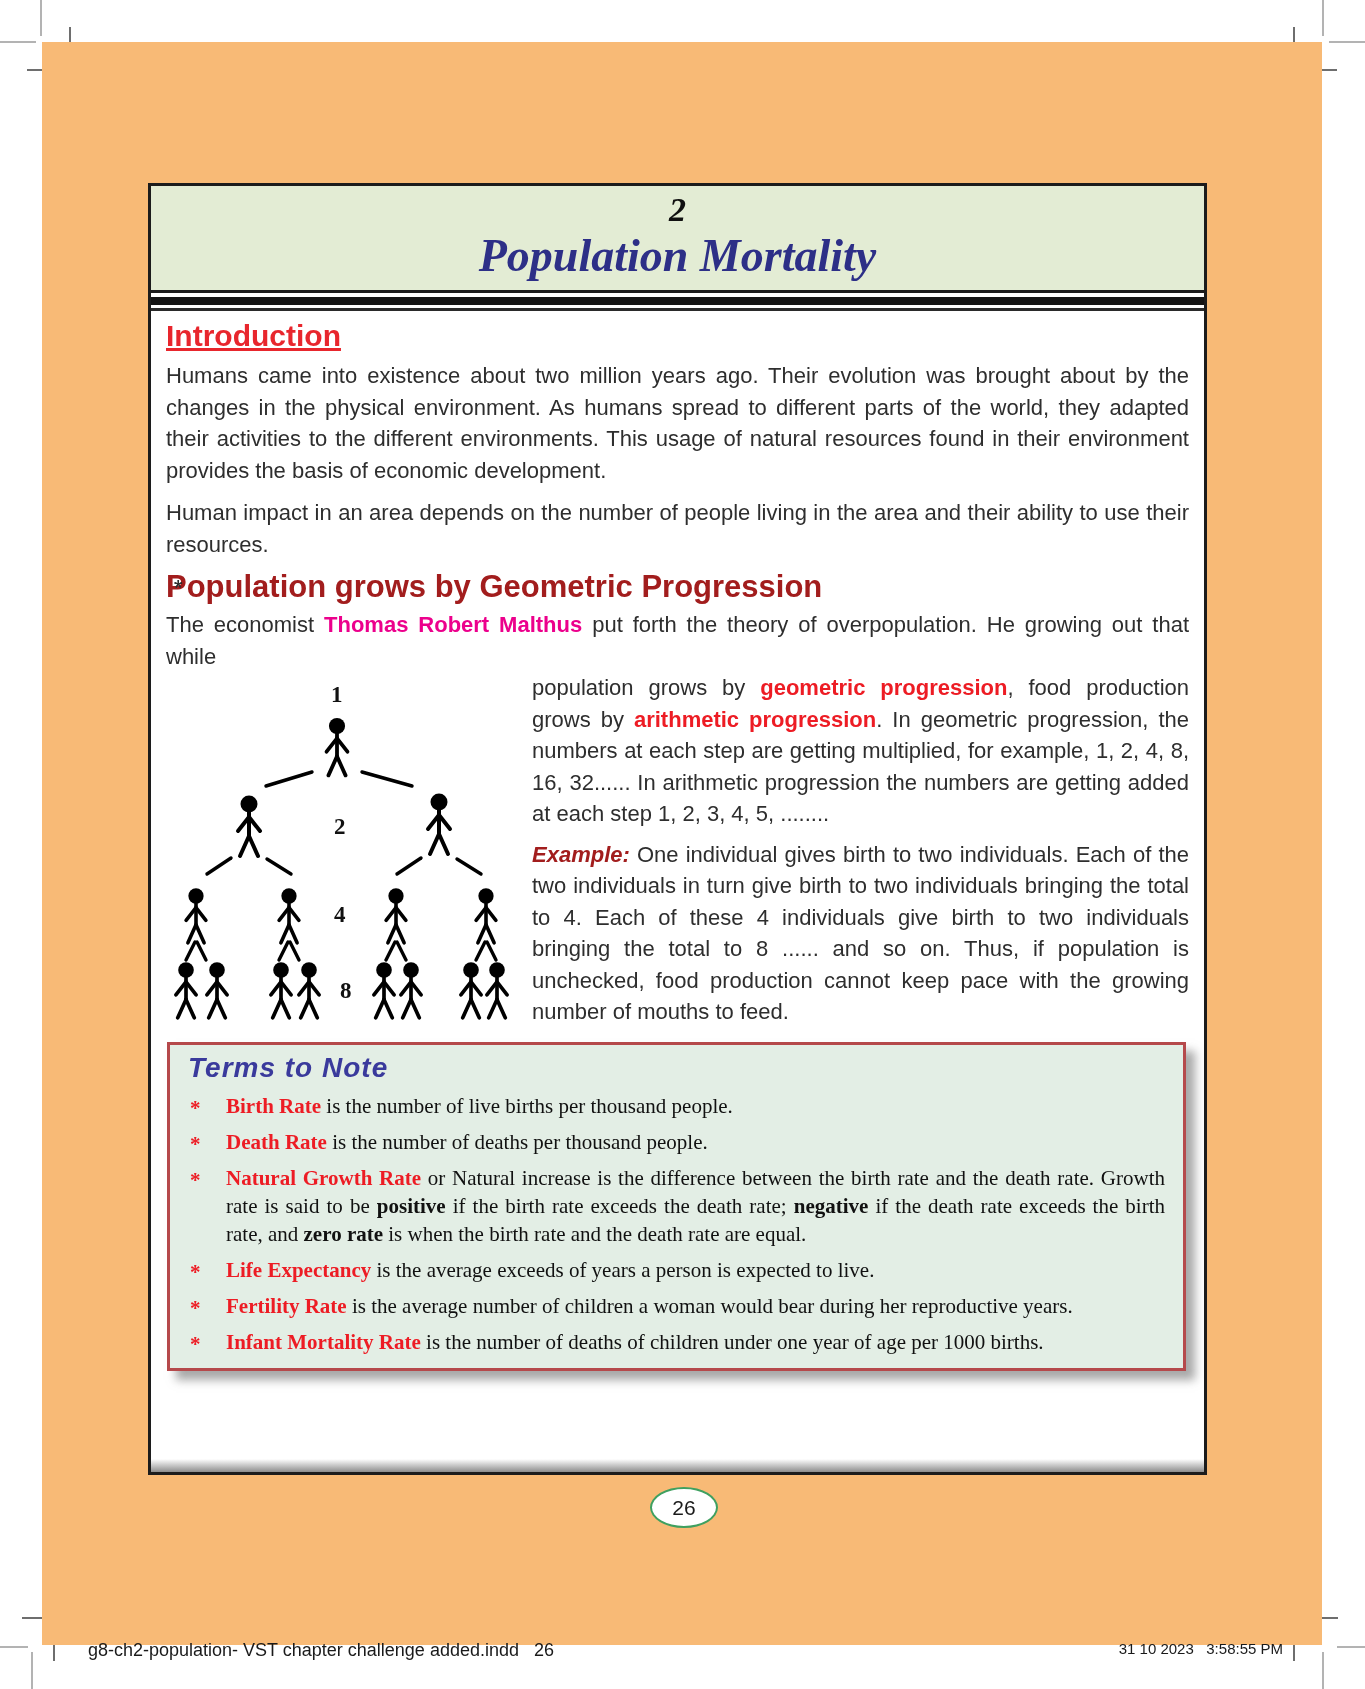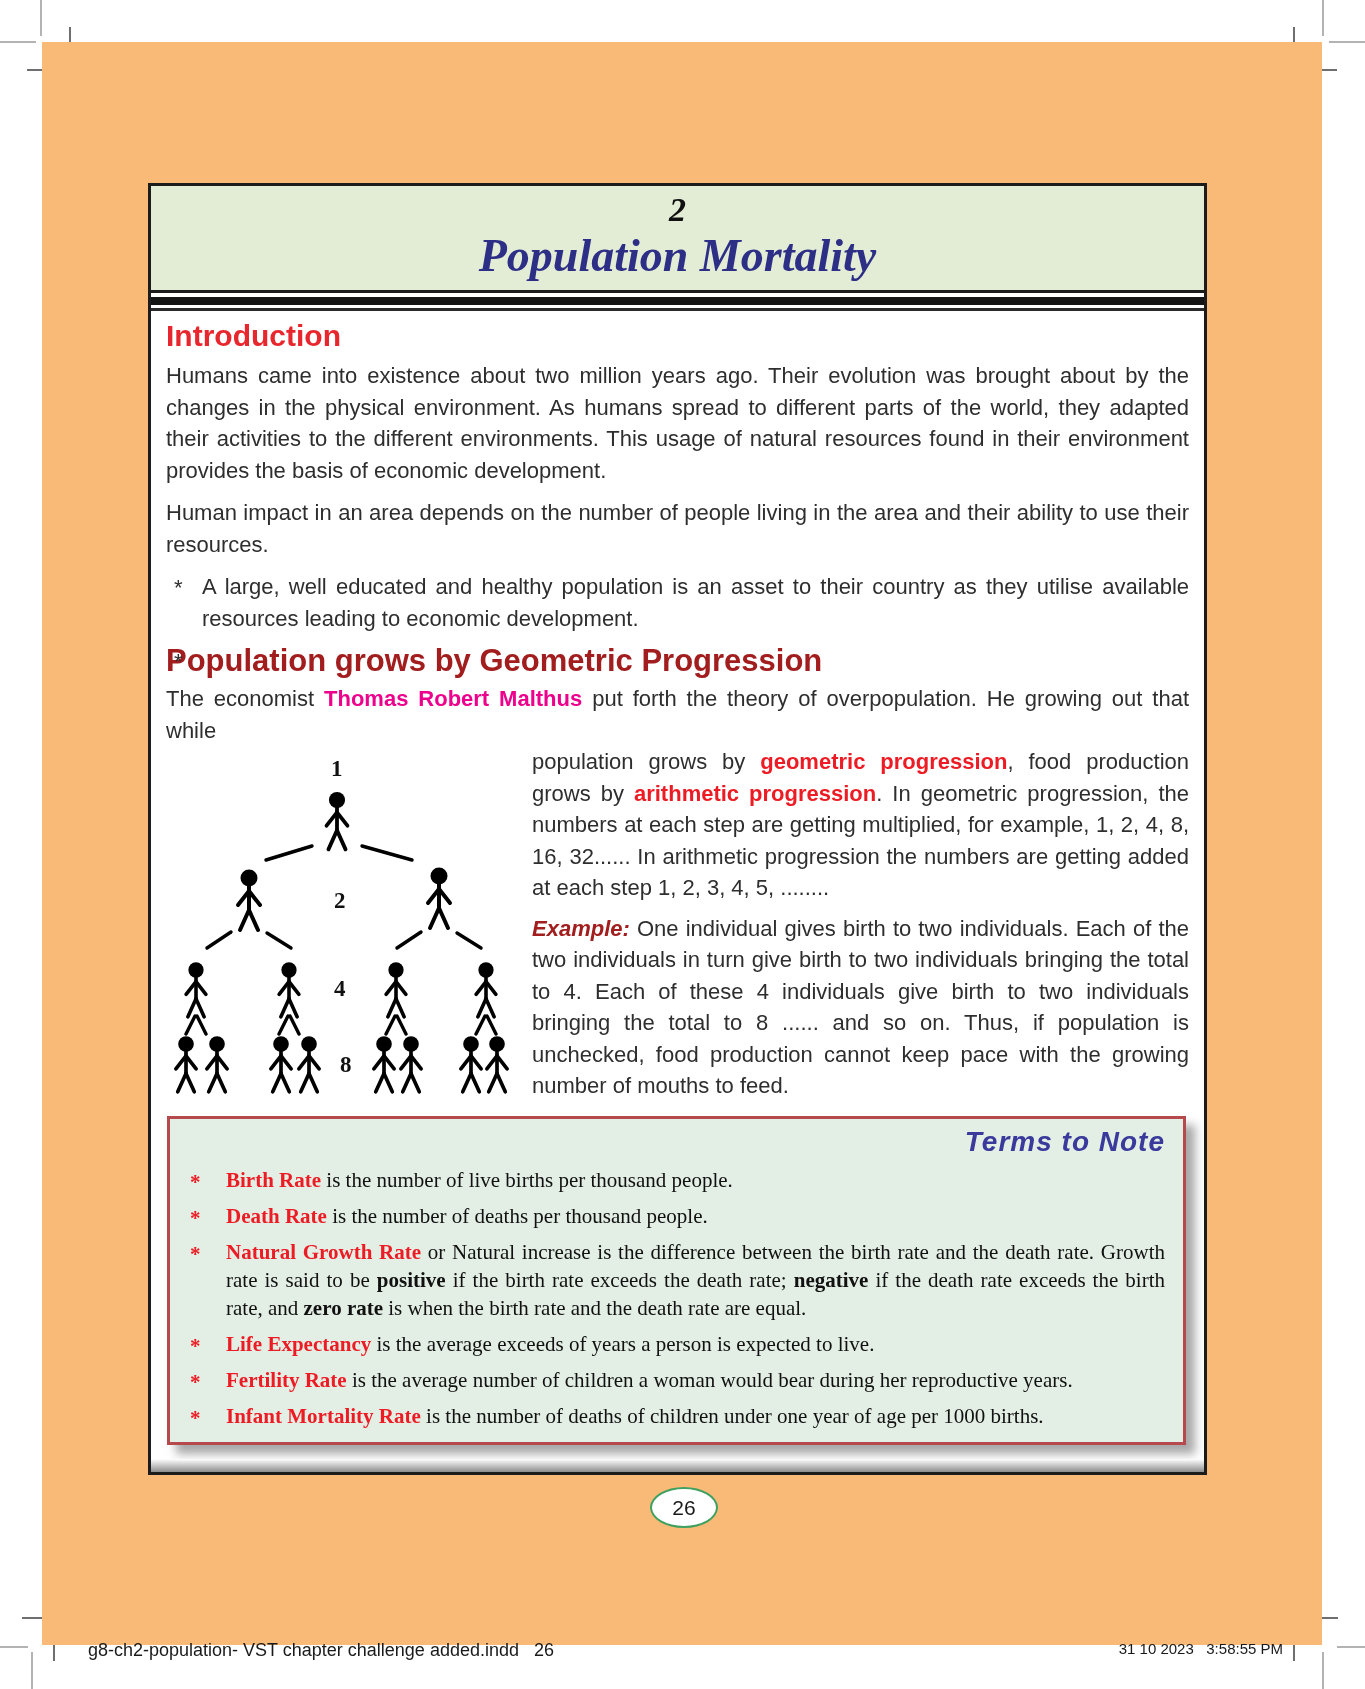--- a/index.html
+++ b/index.html
@@ -19,42 +19,42 @@
   .chapter-header{background:#e3ecd4;border:3px solid #1c1c1c;margin:0 -3px;
                text-align:center;padding:5px 0 7px;}
   .chapter-number{font-family:"Liberation Serif",serif;font-style:italic;font-weight:bold;
                font-size:34px;line-height:38px;color:#101010;}
   .chapter-title{font-family:"Liberation Serif",serif;font-style:italic;font-weight:bold;
                font-size:46px;line-height:54px;color:#2d2f87;}
   .double-rule{height:8px;background:#141414;margin:4px -3px 0;border-bottom:3px solid #ffffff;
                box-shadow:0 3px 0 #2a2a2a;}
   .inner{padding:0 15px;color:#2e2e2e;font-size:22px;line-height:31.5px;}
   .inner p{margin:0;text-align:justify;}
-  h1.intro{color:#e8262d;font-size:30px;line-height:32px;margin:12px 0 0;font-weight:bold;}
+  h1.intro{color:#e8262d;font-size:30px;line-height:32px;margin:12px 0 0;font-weight:bold;text-decoration:underline;}
   .p1{margin-top:8px !important;}
   .p2{margin-top:11px !important;}
   ul.bullets{list-style:none;margin:0;padding:0;}
   ul.bullets li{position:relative;padding-left:36px;margin-top:11px;text-align:justify;}
   ul.bullets .bmark{position:absolute;left:8px;top:1px;}
   h2.sub{color:#a21d1d;font-size:31px;line-height:30px;margin:12px 0 0;font-weight:bold;}
   .lead{margin-top:7px !important;}
   .magenta{color:#ec008c;font-weight:bold;}
   .redbold{color:#ed1c24;font-weight:bold;}
   .darkred{color:#a21d1d;font-weight:bold;font-style:italic;}
   .wrap{overflow:visible;}
   .tree{float:left;width:352px;height:344px;margin:6px 14px 0 0;}
   .tree line, .tree path{stroke:#000;stroke-width:4;stroke-linecap:round;fill:none;}
   .tree .conn{stroke-width:3.4;}
   .tree text{font-family:"Liberation Serif",serif;font-weight:bold;font-size:23px;fill:#111;}
   .cont{margin-top:0 !important;}
   .example{margin-top:9px !important;}
   
   .terms-box{clear:both;margin:14px 3px 0 1px;background:#e3eee5;border:3px solid #b5494b;
              box-shadow:9px 9px 9px rgba(110,110,110,.6);padding:4px 18px 12px;}
-  .terms-title{text-align:right;color:#3a3a9c;font-style:italic;font-weight:bold;
+  .terms-title{text-align:left;color:#3a3a9c;font-style:italic;font-weight:bold;
              font-size:28px;line-height:32px;letter-spacing:1px;margin:3px 0 2px;}
   ul.terms{list-style:none;margin:0;padding:0;font-family:"Liberation Serif",serif;
              font-size:21px;line-height:28px;color:#111;}
   ul.terms li{position:relative;padding-left:38px;margin-top:8px;text-align:justify;}
   ul.terms .star{position:absolute;left:2px;top:2px;color:#ed1c24;font-weight:bold;}
   ul.terms .term{color:#ed1c24;font-weight:bold;}
   ul.terms b{font-weight:bold;}
   
   .page-oval{position:absolute;left:650px;top:1487px;width:64px;height:37px;background:#ffffff;
              border:2px solid #3fa060;border-radius:50%;display:flex;align-items:center;
@@ -98,21 +98,20 @@
     <div class="inner">
 
       <h1 class="intro">Introduction</h1>
 
       <p class="p1">Humans came into existence about two million years ago. Their evolution was brought about by the changes in the physical environment. As humans spread to different parts of the world, they adapted their activities to the different environments. This usage of natural resources found in their environment provides the basis of economic development.</p>
       <p class="p2">Human impact in an area depends on the number of people living in the area and their ability to use their resources.</p>
 
       <ul class="bullets">
         <li>
           <span class="bmark">*</span>
-          <span>A large, well educated and healthy population is an asset to their country as they utilise available resources leading to economic development.</span>
         </li>
         <li>
           <span class="bmark">*</span>
         </li>
       </ul>
 
       <h2 class="sub">Population grows by Geometric Progression</h2>
 
       <p class="lead"><span>The economist </span><span class="magenta">Thomas Robert Malthus</span><span> put forth the theory of overpopulation. He growing out that while</span></p>
 

